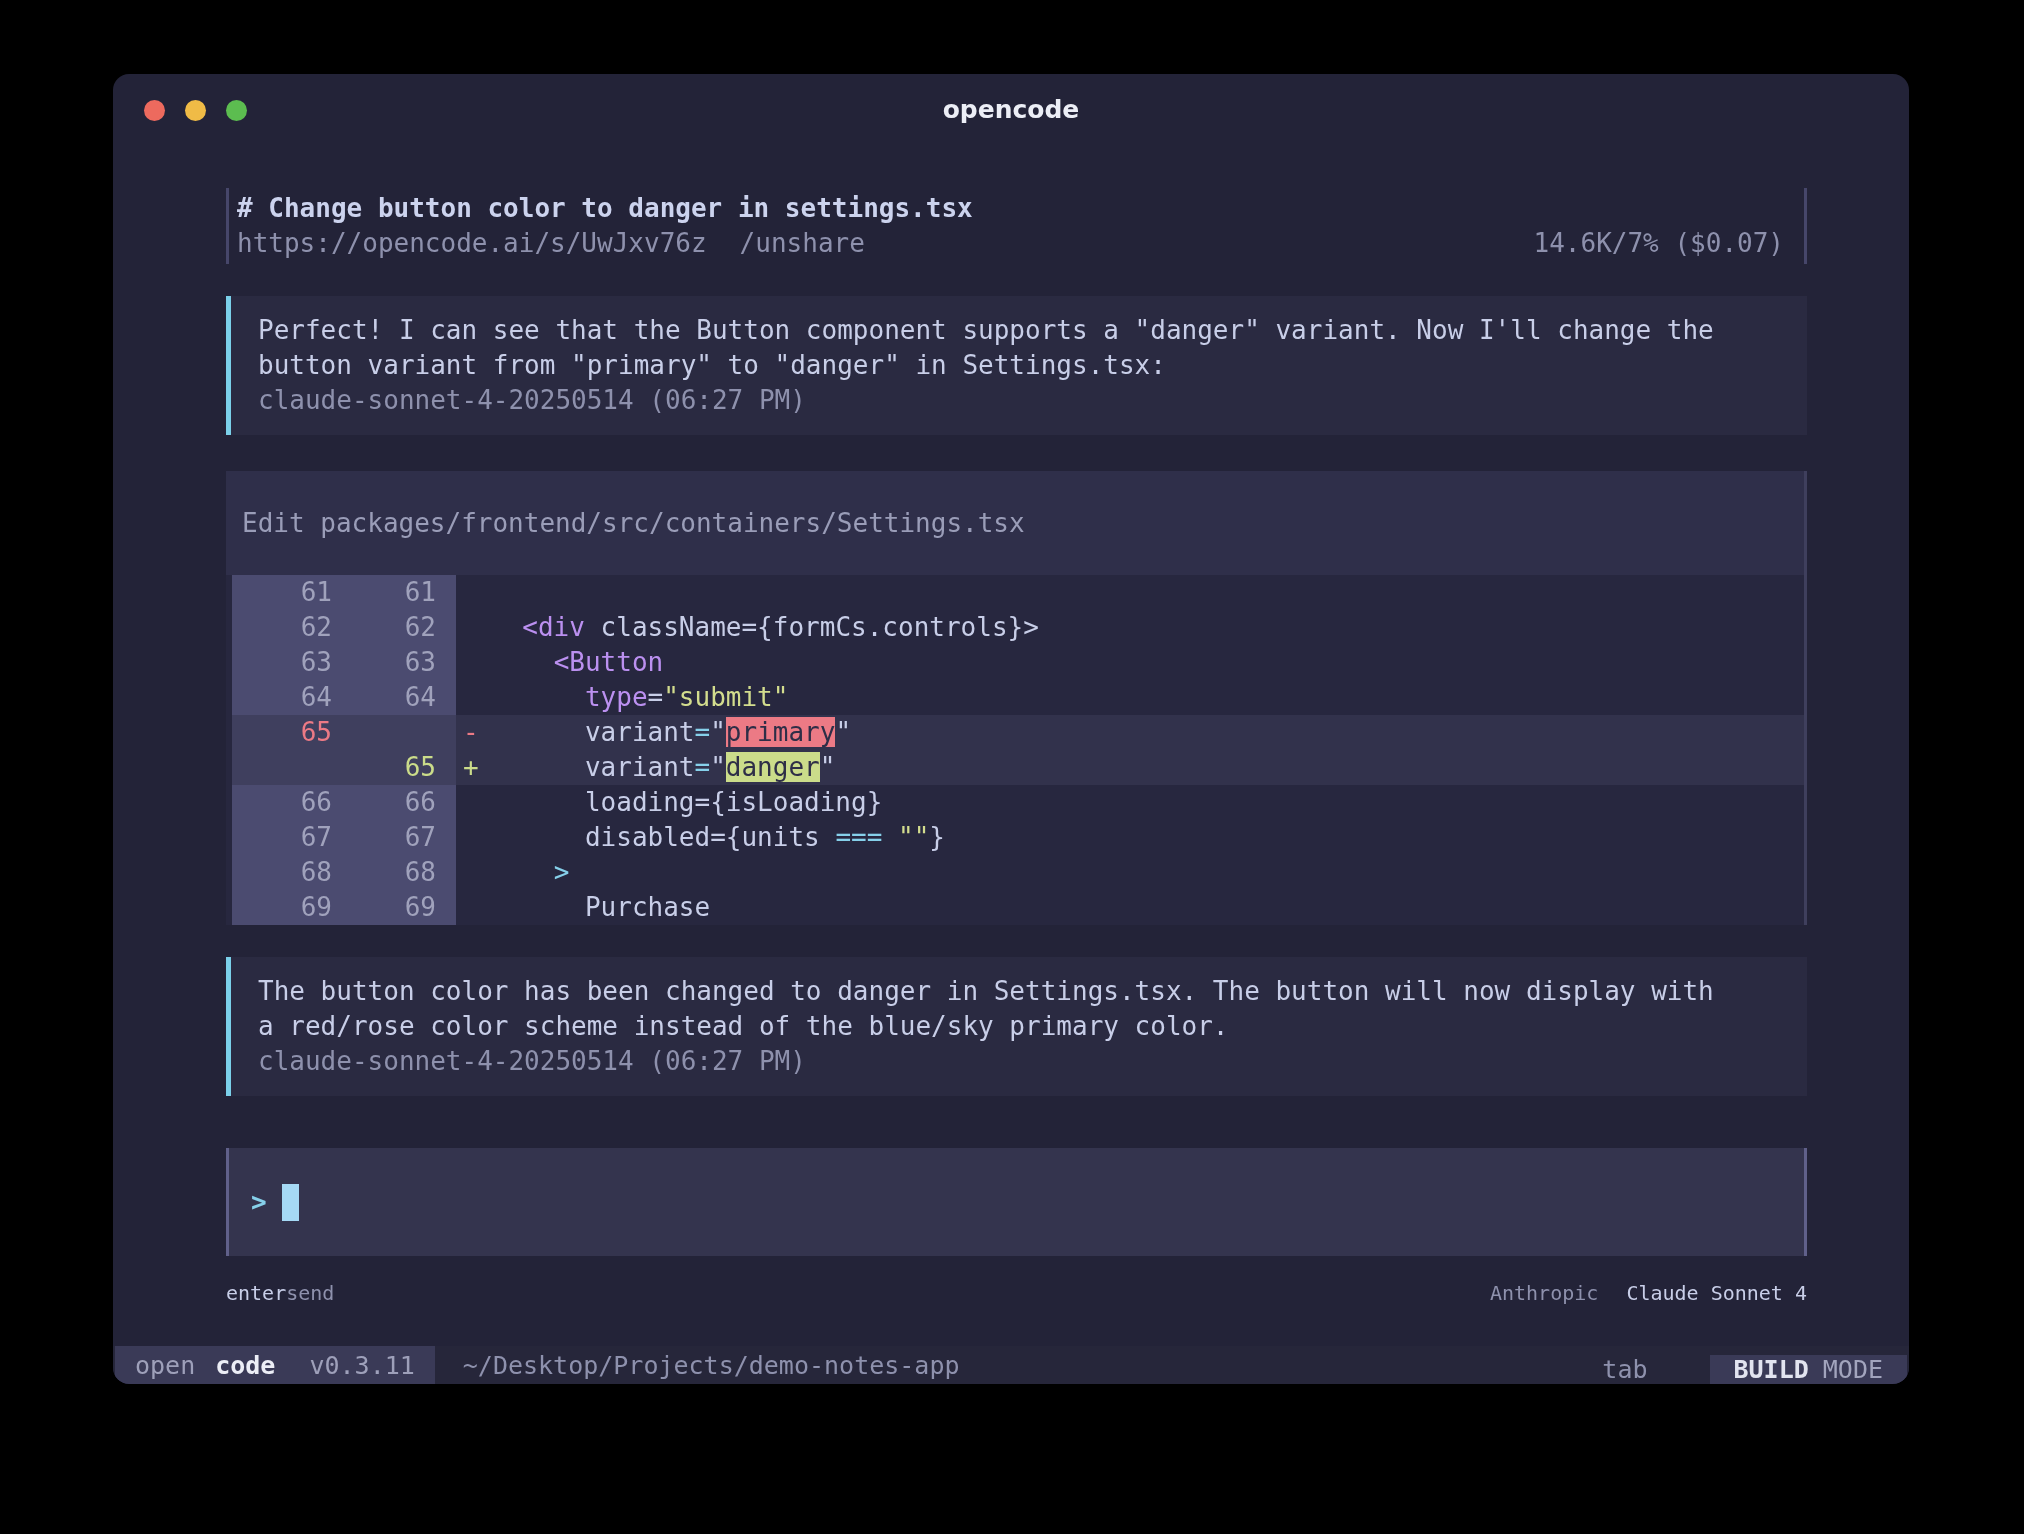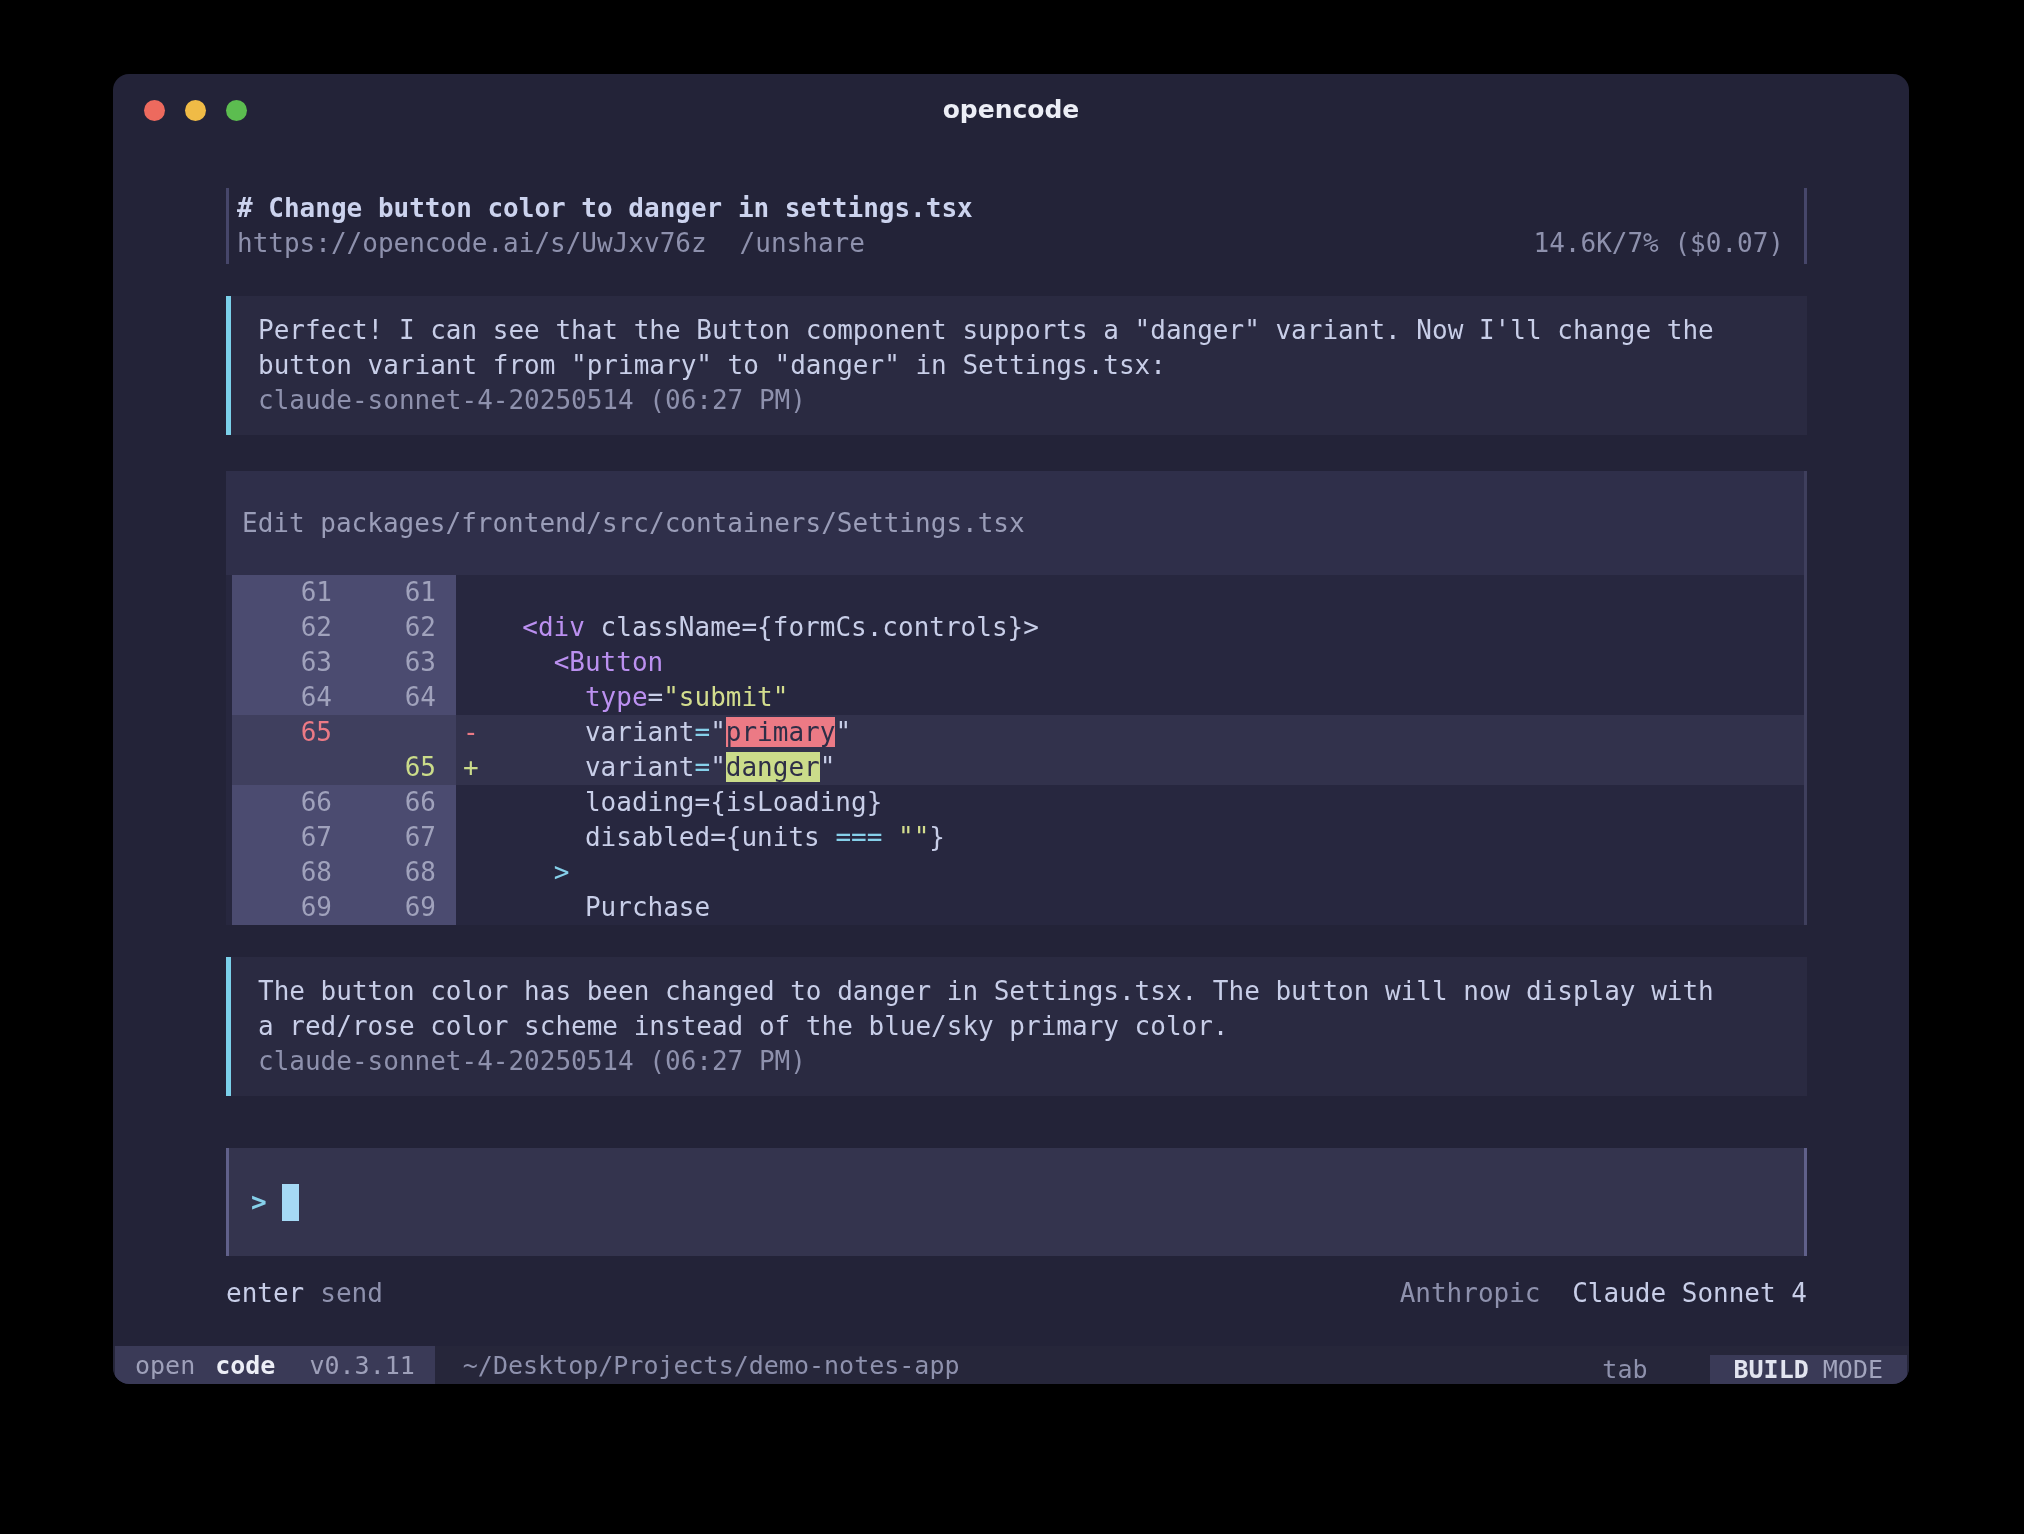--- a/index.html
+++ b/index.html
@@ -59,23 +59,23 @@
   .seg-hl-add { background:var(--hl-add-bg); color:var(--hl-text); }
 
   
   .input-block { margin-top:52px; height:108px; background:var(--bg-input);
                  border-left:3px solid #60608a; border-right:3px solid #60608a;
                  display:flex; align-items:center; padding-left:22px; }
   .prompt-symbol { color:var(--accent-cyan2); font-size:26px; font-weight:bold; }
   .cursor { width:17px; height:37px; background:var(--cursor); margin-left:15px; }
 
   
-  .footer { display:flex; margin-top:20px; font-size:26px; line-height:35px; }
+  .footer { display:flex; margin-top:20px; font-size:20px; line-height:35px; }
   .hint-key { color:var(--fg-main); }
-  .hint-action { color:var(--fg-muted); margin-left:16px; }
+  .hint-action { color:var(--fg-muted); }
   .model-info { margin-left:auto; }
   .provider { color:var(--fg-muted); }
   .model { color:var(--fg-main); margin-left:16px; }
 
   
   .statusbar { position:absolute; left:0; right:0; bottom:0; height:38px; background:var(--bg-statusbar);
                border-radius:0 0 16px 16px; display:flex; align-items:stretch; font-size:25px; overflow:hidden; }
   .chip { background:var(--bg-chip); display:flex; align-items:center; padding:0 20px; }
   .chip-left { margin-left:2px;gap:20px; }
   .chip-right { margin-right:2px; padding:0 24px; }

